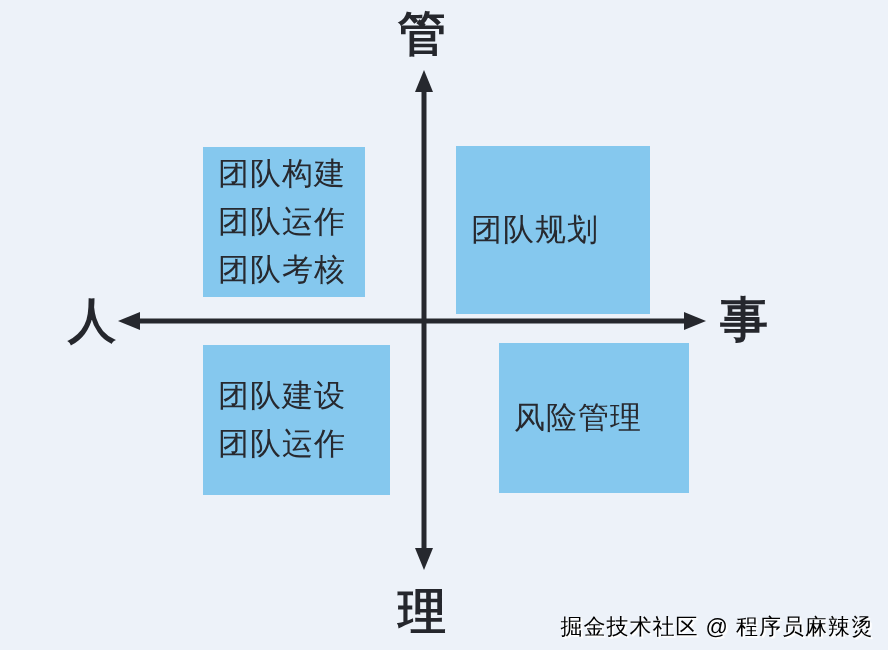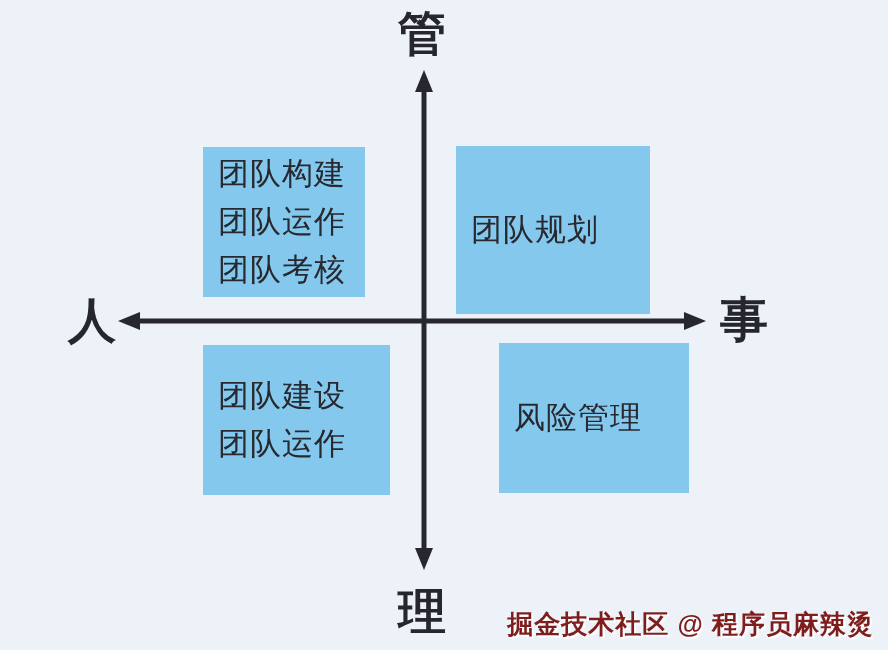--- a/index.html
+++ b/index.html
@@ -52,23 +52,23 @@
     font-size: 31px;
     font-weight: 500;
     line-height: 48px;
     white-space: nowrap;
     letter-spacing: 1px;
   }
   .watermark {
     position: absolute;
     right: 14px;
     bottom: 8px;
-    font-size: 26px;
-    font-weight: 700;
-    color: #7f1d1d;
+    font-size: 22px;
+    font-weight: 400;
+    color: #000000;
     letter-spacing: 1px;
     text-shadow: 1px 1px 0 #ffffff, 2px 2px 1px #ffffff;
     white-space: nowrap;
     user-select: none;
   }
 </style>
 </head>
 <body>
 
 <div class="canvas">

